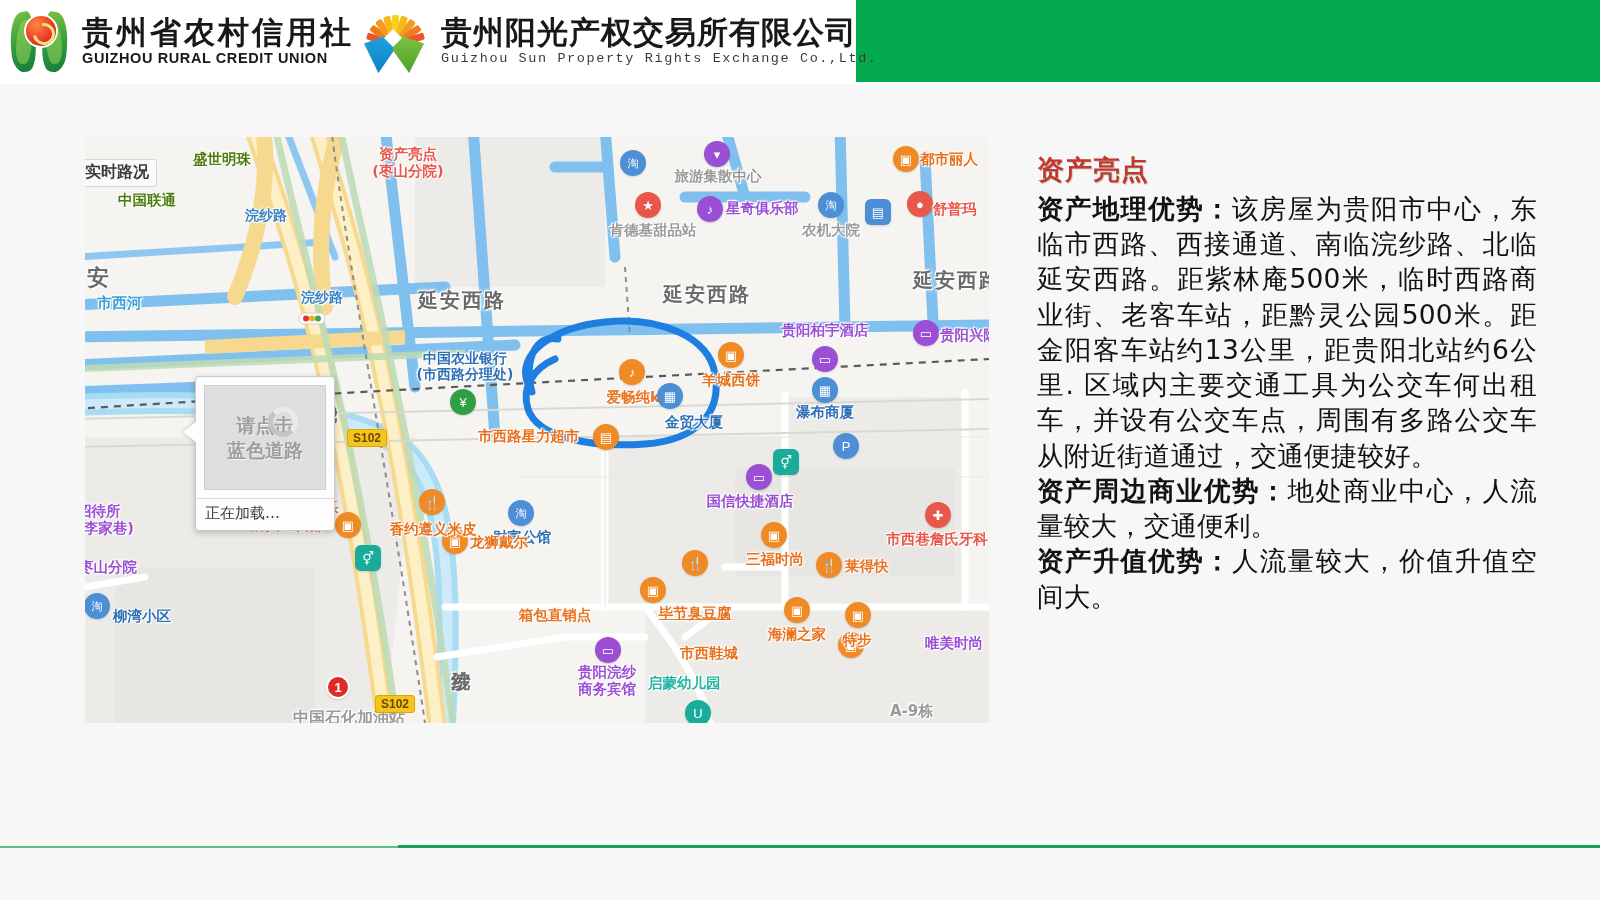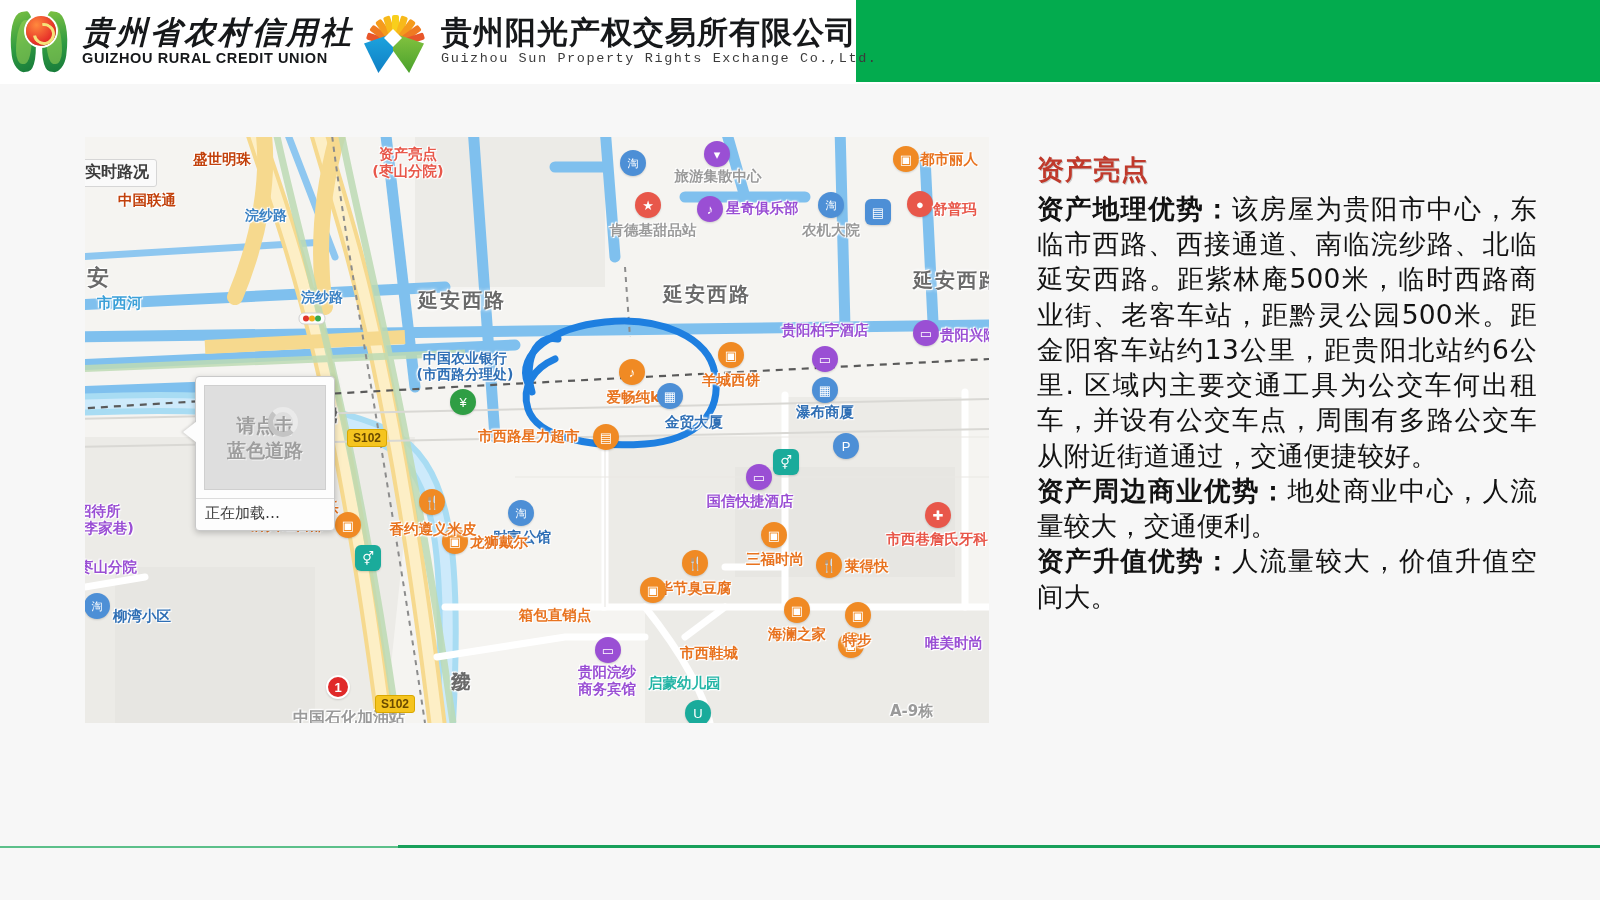--- a/index.html
+++ b/index.html
@@ -27,21 +27,21 @@
   .leaf-inner { position:absolute; width:16px; height:44px; top:12px; background:#9fd356; opacity:.55; }
   .leaf-inner.l { left:8px; border-radius:60% 20% 46% 40% / 70% 36% 64% 30%; }
   .leaf-inner.r { left:38px; border-radius:20% 60% 40% 46% / 36% 70% 30% 64%; }
   .coin { position:absolute; left:18px; top:8px; width:30px; height:30px; border-radius:50%;
           background:radial-gradient(circle at 35% 30%, #ff8a3d 0%, #e8342a 60%, #c31818 100%);
           box-shadow:0 0 0 2px #ffffff; }
   .coin::after { content:""; position:absolute; left:7px; top:7px; width:16px; height:16px;
           border:3px solid #f6e27a; border-left-color:transparent; border-radius:50%; transform:rotate(35deg); }
   .logo1-text { margin-left:8px; }
   .logo1-cn { font-size:31px; font-weight:bold; color:#16181a; letter-spacing:3px; line-height:1.05;
-              font-family:"DejaVu Sans","Liberation Sans",sans-serif;font-style:italic; }
+              font-family:"DejaVu Sans","Liberation Sans",sans-serif; }
   .logo1-en { font-size:14.5px; font-weight:bold; color:#16181a; letter-spacing:.6px; margin-top:1px;
               font-family:"Liberation Sans",sans-serif; }
 
   
   .logo2 { position:absolute; left:357px; top:7px; height:68px; display:flex; align-items:center; }
   .logo2-mark { position:relative; width:74px; height:68px; }
   .sun-rays { position:absolute; left:4px; top:0px; width:66px; height:38px; overflow:hidden; }
   .ray { position:absolute; left:31px; bottom:0; width:7px; height:30px; transform-origin:50% 100%; border-radius:2px; }
   .diamond-b { position:absolute; left:7px; top:26px; width:30px; height:40px;
                background:linear-gradient(180deg,#1ea6e0,#0f7fc4); clip-path:polygon(100% 0,100% 44%,48% 100%,0 26%); }
@@ -65,21 +65,21 @@
          font-family:"DejaVu Sans","Liberation Sans",sans-serif;
          text-shadow:0 0 3px #fff,0 0 3px #fff,0 0 2px #fff,1px 1px 0 #fff,-1px -1px 0 #fff;
          line-height:1.15; }
   .poi.road { color:#6a6a6a; font-size:20px; letter-spacing:2px; font-weight:bold;
               text-shadow:0 0 4px #fff,0 0 4px #fff,1px 1px 0 #fff,-1px -1px 0 #fff; }
   .poi.roadsm { color:#3b82c4; font-size:14px; font-weight:bold; }
   .poi.river { color:#3ba0d8; font-size:15px; }
   .poi.orange { color:#e8731f; }
   .poi.red { color:#e8574a; }
   .poi.purple { color:#9a4fd4; }
-  .poi.blue { color:#c2410c; }
+  .poi.blue { color:#4d7c0f; }
   .poi.gray { color:#9a9a9a; font-weight:bold; }
   .poi.teal { color:#24b5a6; }
   .poi.darkblue { color:#2f6fb5; }
   .poi.center { text-align:center; transform:translateX(-50%); }
 
   .pin { position:absolute; width:26px; height:26px; border-radius:50% 50% 50% 50%;
          display:flex; align-items:center; justify-content:center; color:#fff; font-size:13px;
          box-shadow:0 1px 2px rgba(0,0,0,.15); }
   .pin.c { border-radius:50%; }
   .pin.orange { background:#f08a24; }
@@ -348,21 +348,21 @@
   <div class="pin c purple" style="left:661px; top:327px;">▭</div>
   <div class="poi purple center" style="left:665px; top:356px;">国信快捷酒店</div>
 
   <div class="pin c orange" style="left:676px; top:385px;">▣</div>
   <div class="poi orange center" style="left:690px; top:414px;">三福时尚</div>
 
   <div class="pin c orange" style="left:731px; top:415px;">🍴</div>
   <div class="poi orange" style="left:760px; top:421px;">莱得快</div>
 
   <div class="pin c orange" style="left:597px; top:413px;">🍴</div>
-  <div class="poi orange center" style="left:610px; top:443px;">毕节臭豆腐</div>
+  <div class="poi orange center" style="left:610px; top:468px;text-decoration:underline;">毕节臭豆腐</div>
 
   <div class="pin c orange" style="left:699px; top:460px;">▣</div>
   <div class="poi orange center" style="left:712px; top:489px;">海澜之家</div>
 
   <div class="pin c red" style="left:840px; top:365px;">✚</div>
   <div class="poi red center" style="left:852px; top:394px;">市西巷詹氏牙科</div>
 
   <div class="pin c orange" style="left:753px; top:495px;">▣</div>
   <div class="poi orange" style="left:595px; top:508px;">市西鞋城</div>
 

